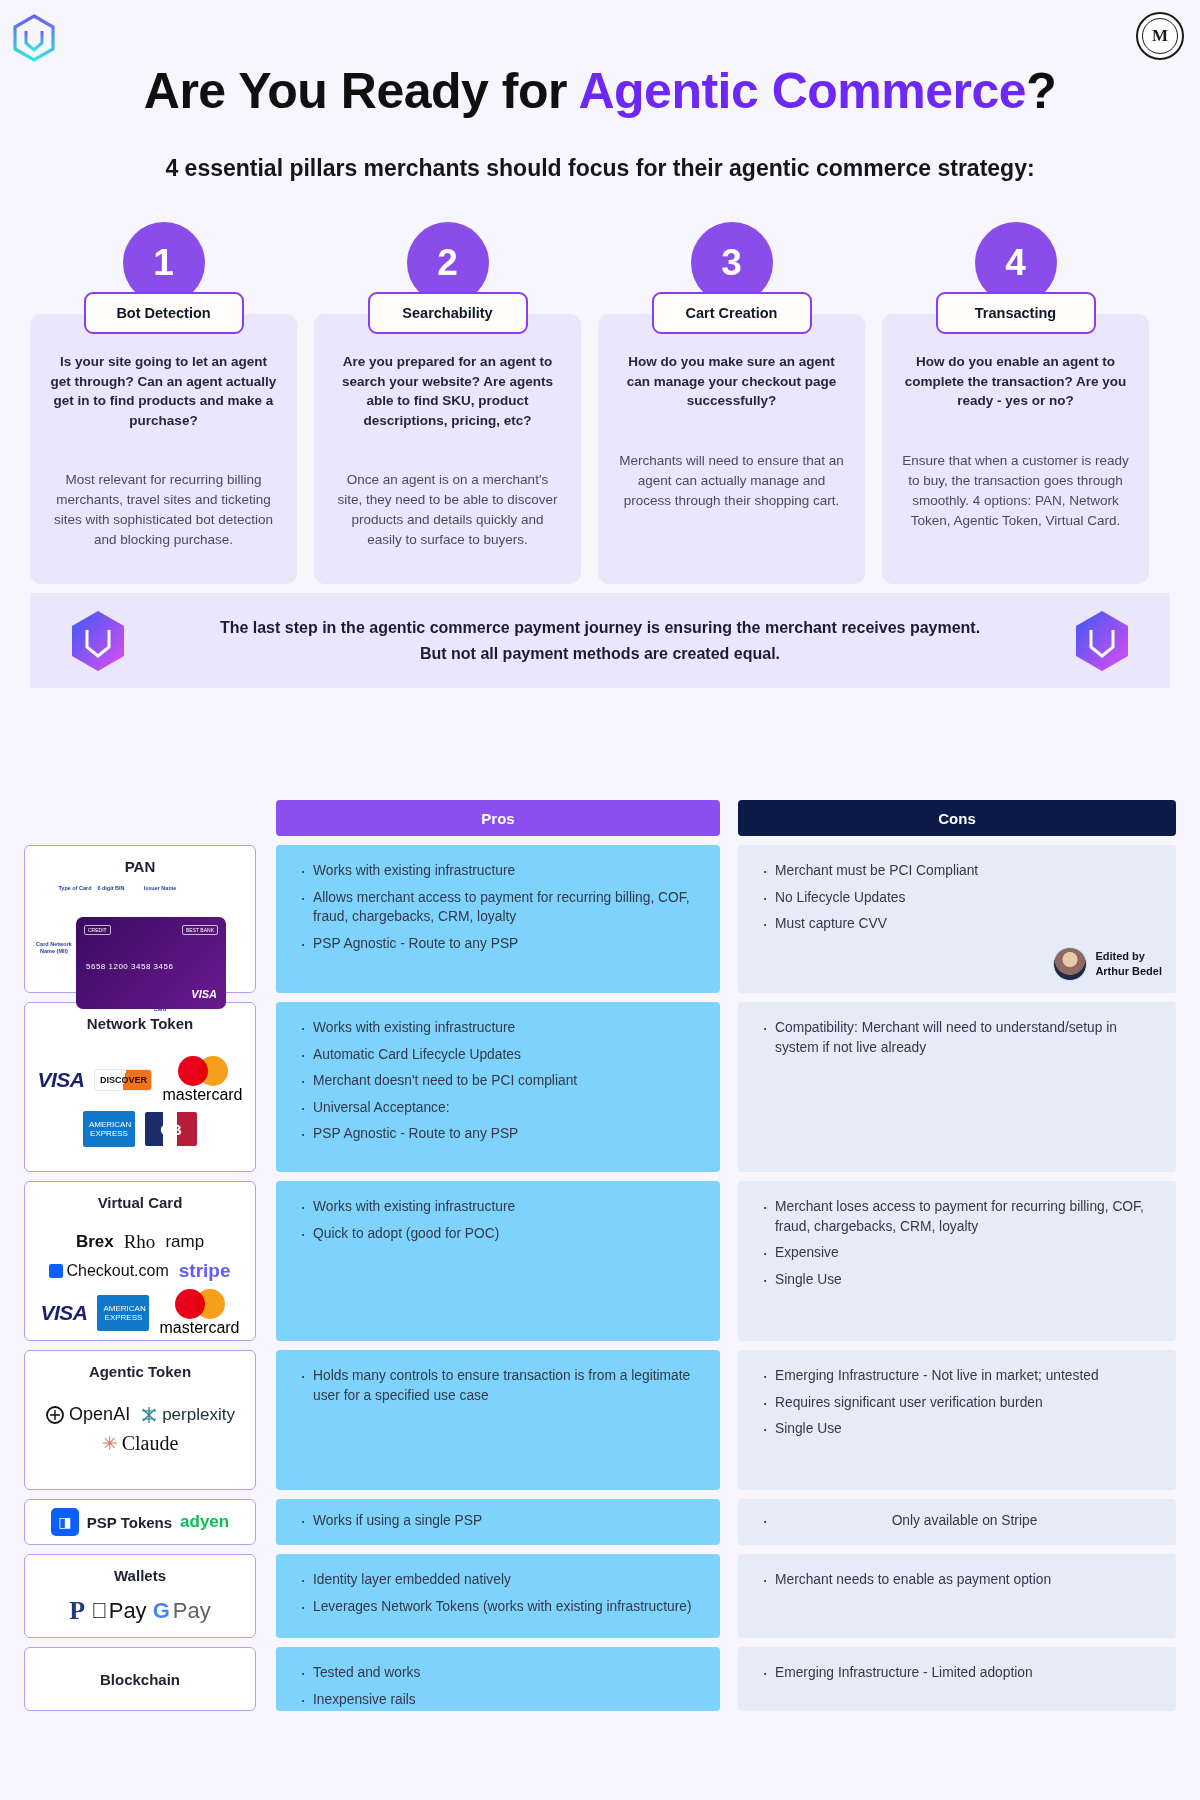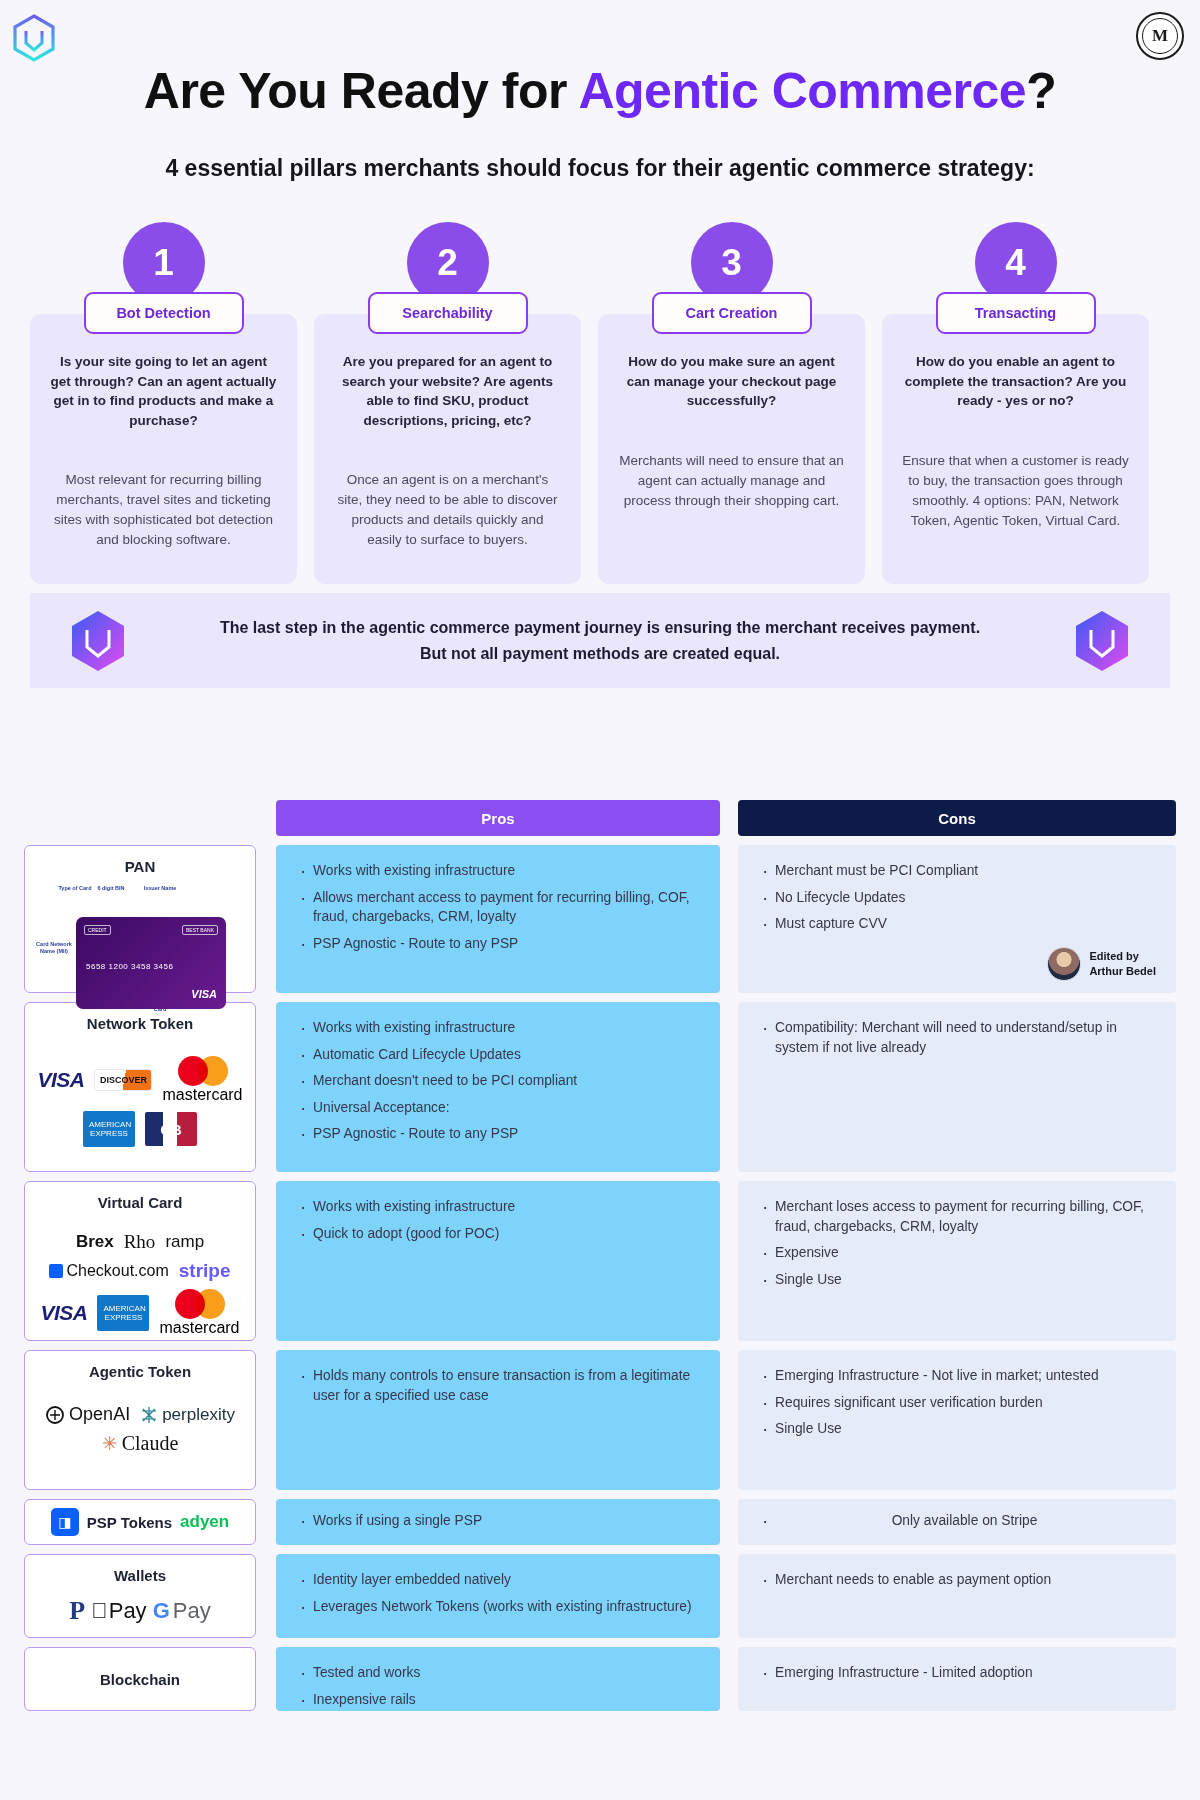--- a/index.html
+++ b/index.html
@@ -69,21 +69,21 @@
     z-index: 3;
   }
   .pillar-chip {
     position: absolute; top: 70px; left: 50%;
     transform: translateX(-50%);
     width: 160px; height: 42px;
     background: #fffdf9;
     border: 2px solid #8b3bf0;
     border-radius: 9px;
     display: flex; align-items: center; justify-content: center;
-    color: #6d28d9; font-size: 14.5px; font-weight: bold;
+    color: #0f172a; font-size: 14.5px; font-weight: bold;
     z-index: 4;
   }
   .pillar-body {
     margin-top: 92px;
     background: #eae6fb;
     border-radius: 11px;
     min-height: 270px;
     padding: 38px 20px 24px;
     text-align: center;
   }
@@ -150,21 +150,21 @@
     font-size: 13.8px; color: #36384a; line-height: 1.42;
     margin-bottom: 7px;
   }
   .bullets li:before {
     content: "·"; position: absolute; left: 2px; top: -3px;
     font-size: 19px; color: #36384a;
   }
 
   
   .edited-by {
-    position: absolute; right: 20px; bottom: 12px;
+    position: absolute; right: 14px; bottom: 12px;
     display: flex; align-items: center; gap: 8px;
   }
   .edited-avatar {
     width: 34px; height: 34px; border-radius: 50%;
     background: radial-gradient(circle at 50% 36%, #e8c9a8 0 28%, #8e6a62 30% 58%, #1f2a44 60% 100%);
     border: 1px solid #cfd6e6;
   }
   .edited-text { font-size: 11px; font-weight: bold; color: #15151f; line-height: 1.32; }
 
   
@@ -240,21 +240,21 @@
   </div>
   <div class="subhead">4 essential pillars merchants should focus for their agentic commerce strategy:</div>
 
   <div class="pillars">
 
     <div class="pillar">
       <div class="pillar-circle">1</div>
       <div class="pillar-chip">Bot Detection</div>
       <div class="pillar-body">
         <div class="pillar-q">Is your site going to let an agent get through? Can an agent actually get in to find products and make a purchase?</div>
-        <div class="pillar-a">Most relevant for recurring billing merchants, travel sites and ticketing sites with sophisticated bot detection and blocking software.</div>
+        <div class="pillar-a">Most relevant for recurring billing merchants, travel sites and ticketing sites with sophisticated bot detection and blocking purchase.</div>
       </div>
     </div>
 
     <div class="pillar">
       <div class="pillar-circle">2</div>
       <div class="pillar-chip">Searchability</div>
       <div class="pillar-body">
         <div class="pillar-q">Are you prepared for an agent to search your website? Are agents able to find SKU, product descriptions, pricing, etc?</div>
         <div class="pillar-a">Once an agent is on a merchant's site, they need to be able to discover products and details quickly and easily to surface to buyers.</div>
       </div>

